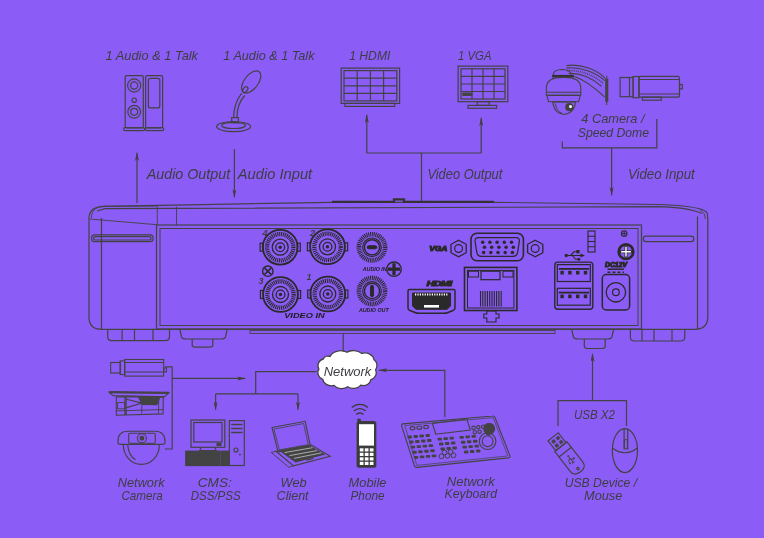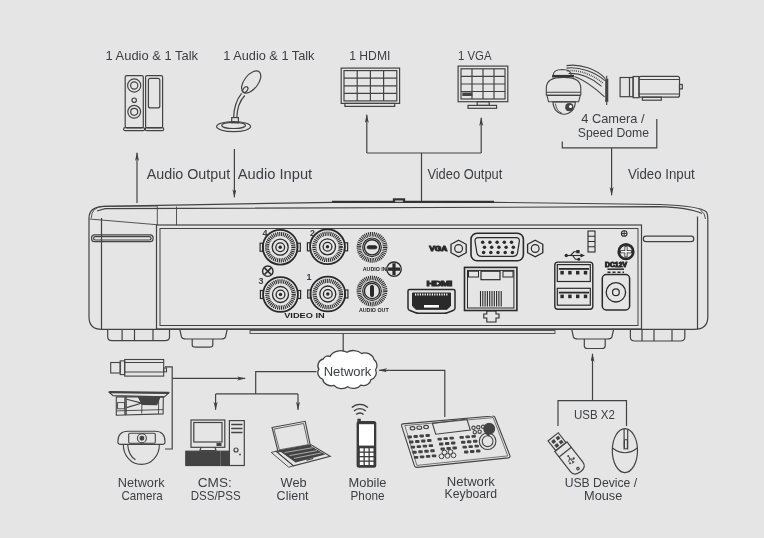--- a/index.html
+++ b/index.html
@@ -1,16 +1,16 @@
 <!DOCTYPE html>
 <html><head>
 <meta charset="utf-8">
 <style>
   html,body{margin:0;padding:0;background:#ffffff;}
-  #page{width:764px;height:538px;position:relative;overflow:hidden;background:#e5e5e5;}
+  #page{width:764px;height:538px;position:relative;overflow:hidden;background:#8b5cf6;font-style:italic;}
   svg{display:block;}
   text{font-family:"Liberation Sans",sans-serif;fill:#3d3e42;}
   .lbl{font-size:13px;}
   .lbl2{font-size:15px;}
   .tiny{font-size:6.5px;font-weight:bold;fill:#1d1d1d;}
   .num{font-size:9px;font-weight:bold;fill:#1d1d1d;}
 </style>
 </head>
 <body>
 <div id="page">

